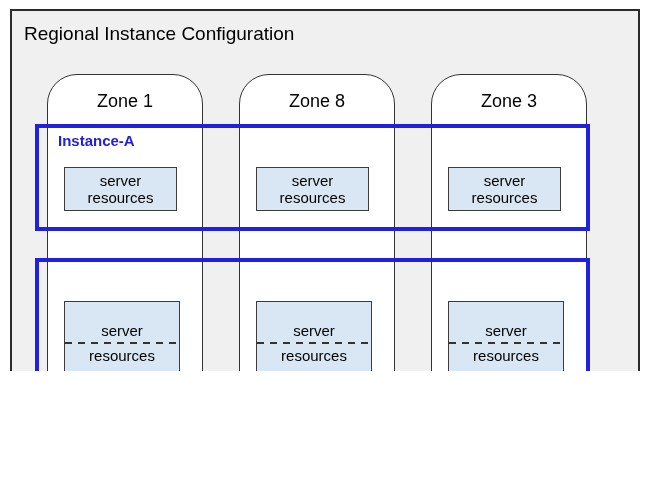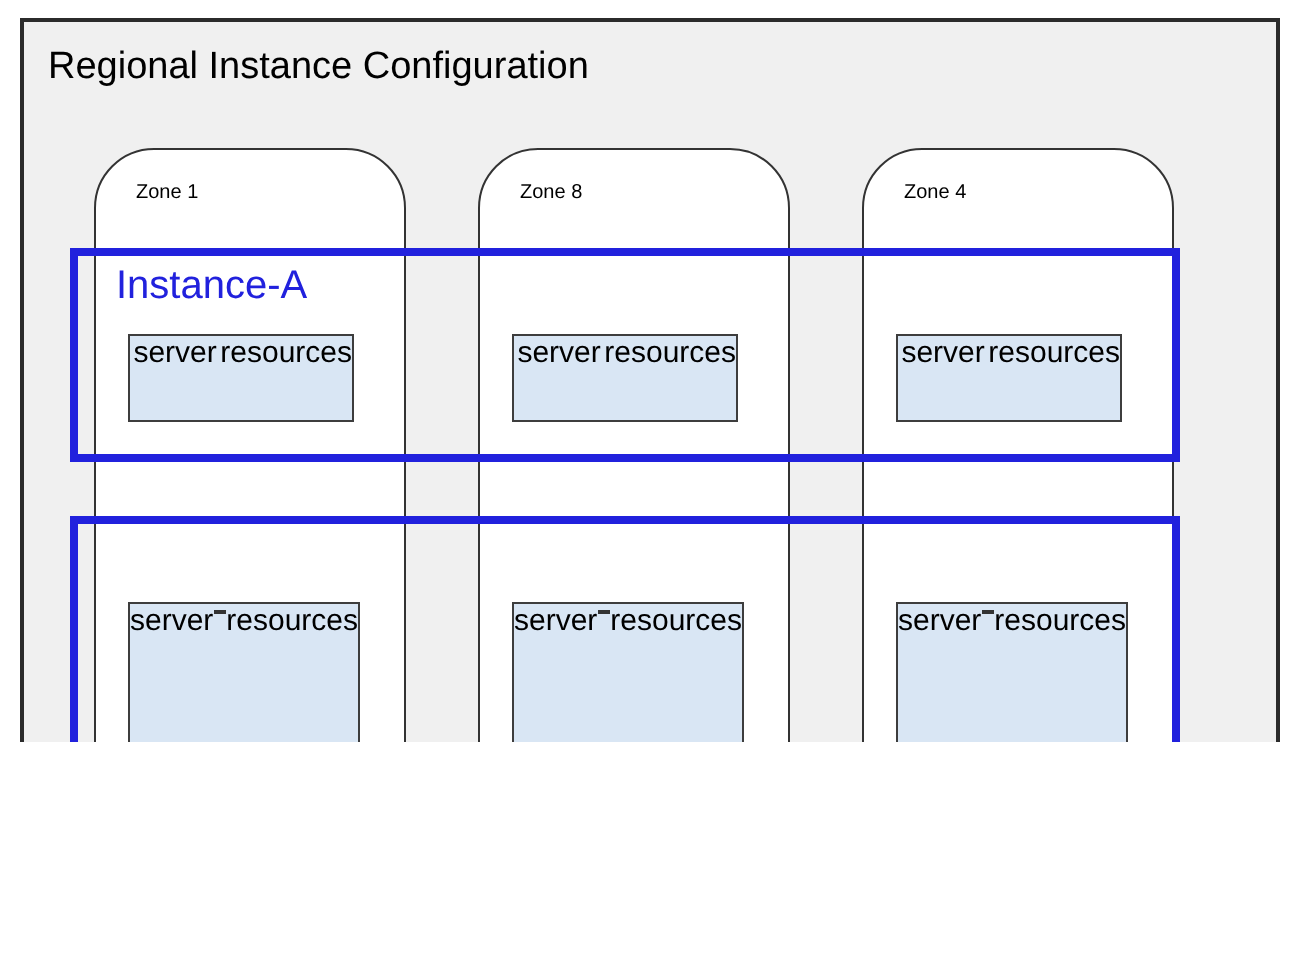--- a/index.html
+++ b/index.html
@@ -31,42 +31,42 @@
     position:absolute;top:63px;width:156px;height:368px;
     background:var(--zone-fill);
     border:1px solid #333333;border-radius:30px;
     box-sizing:border-box;
   }
   .zone-1{left:35px;}
   .zone-2{left:227px;}
   .zone-3{left:419px;}
   .zone-label{
     position:absolute;left:0;top:16px;width:100%;
-    text-align:left;font-size:10px;color:#000000;padding-left:20px;
+    text-align:center;font-size:18px;color:#000000;
   }
   .instance{
     position:absolute;left:23px;width:555px;
     border:4px solid var(--instance-blue);
     box-sizing:border-box;background:transparent;
   }
   .instance-a{top:113px;height:107px;}
   .instance-b{top:247px;height:147px;}
   .instance-label{
     position:absolute;
-    font-size:20px;font-weight:400;color:var(--instance-blue);
+    font-size:15px;font-weight:700;color:var(--instance-blue);
     white-space:nowrap;
   }
   .label-a{left:46px;top:121px;}
   .label-b{left:46px;top:256px;}
   .resbox{
     position:absolute;
     background:var(--resource-fill);
     border:1px solid var(--resource-border);
     box-sizing:border-box;
-    display:flex;flex-direction:row;align-items:stretch;justify-content:center;
+    display:flex;flex-direction:column;align-items:stretch;justify-content:center;
     font-size:15px;line-height:17px;text-align:center;color:#000000;
   }
   .resA{top:156px;width:113px;height:44px;}
   .resA.z1{left:52px;}
   .resA.z2{left:244px;}
   .resA.z3{left:436px;}
   .resB{top:290px;width:116px;height:84px;}
   .resB.z1{left:52px;}
   .resB.z2{left:244px;}
   .resB.z3{left:436px;}
@@ -84,21 +84,21 @@
 
     <div class="title">Regional Instance Configuration</div>
 
     <div class="zone zone-1">
       <div class="zone-label">Zone 1</div>
     </div>
     <div class="zone zone-2">
       <div class="zone-label">Zone 8</div>
     </div>
     <div class="zone zone-3">
-      <div class="zone-label">Zone 4</div>
+      <div class="zone-label">Zone 3</div>
     </div>
 
     <div class="instance instance-a"></div>
     <div class="instance instance-b"></div>
 
     <div class="instance-label label-a">Instance-A</div>
 
     <div class="resbox resA z1">
       <div class="res-line">server</div>
       <div class="res-line">resources</div>

